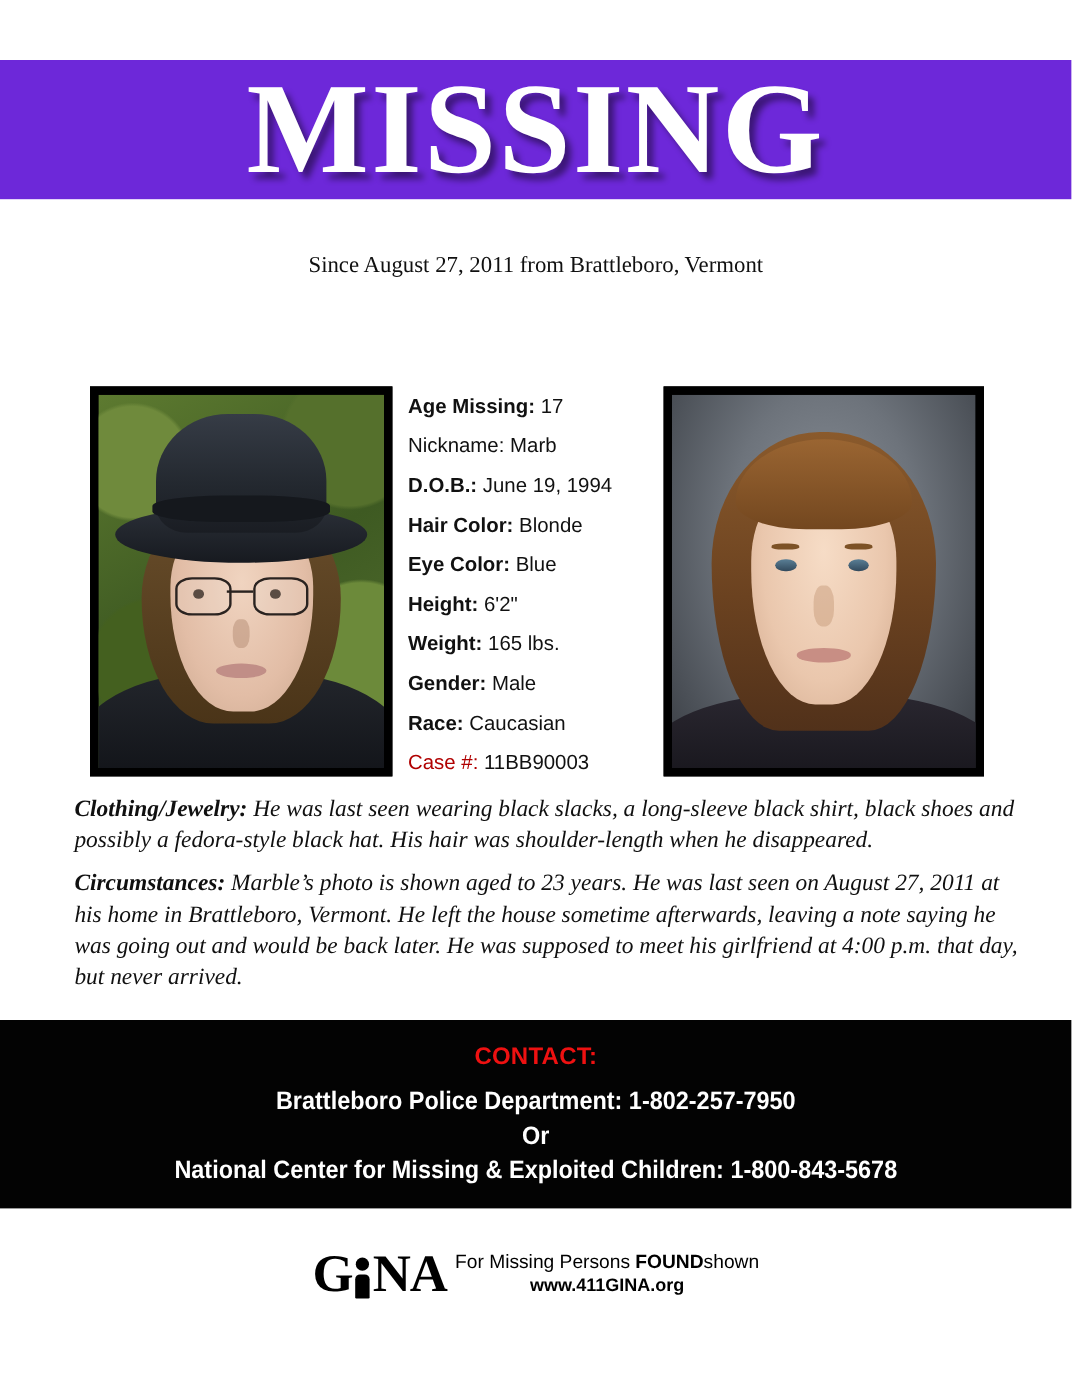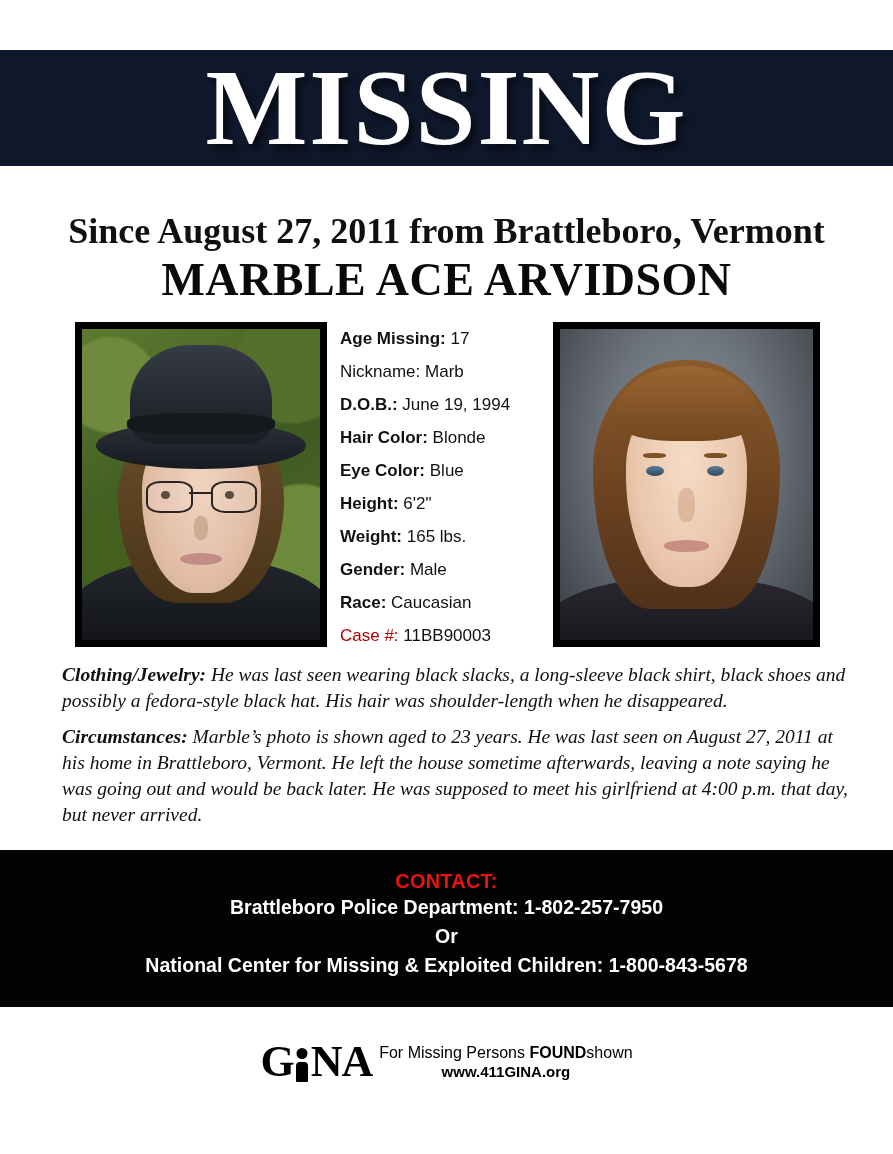--- a/index.html
+++ b/index.html
@@ -22,21 +22,21 @@
     position: relative;
   }
 
   
   .banner {
     position: absolute;
     top: 50px;
     left: 0;
     width: 893px;
     height: 116px;
-    background: #0f172a;
+    background: #6d28d9;
     overflow: hidden;
   }
   .banner-title {
     position: absolute;
     left: 0;
     right: 0;
     top: 50%;
     transform: translateY(-50%);
     text-align: center;
     font-family: "Liberation Serif", serif;
@@ -50,22 +50,22 @@
   }
 
   
   .subtitle {
     position: absolute;
     top: 212px;
     left: 0;
     width: 893px;
     text-align: center;
     font-family: "Liberation Serif", serif;
-    font-weight: bold;
-    font-size: 36px;
+    font-weight: normal;
+    font-size: 19px;
     line-height: 1.1;
     color: #101010;
     white-space: nowrap;
   }
   .person-name {
     position: absolute;
     top: 255px;
     left: 0;
     width: 893px;
     text-align: center;
@@ -261,20 +261,21 @@
     box-sizing: border-box;
     padding-top: 20px;
   }
   .contact-heading {
     text-align: center;
     font-family: "Liberation Sans", sans-serif;
     font-weight: bold;
     font-size: 20px;
     color: #ee1111;
     letter-spacing: 0.2px;
+    margin-bottom: 11px;
   }
   .contact-line {
     text-align: center;
     font-family: "Liberation Sans", sans-serif;
     font-weight: bold;
     font-size: 21px;
     color: #ffffff;
     line-height: 1.38;
     transform: scaleX(0.93);
   }
@@ -329,21 +330,20 @@
 </head>
 <body>
 
 <div class="poster">
 
   <div class="banner">
     <div class="banner-title">MISSING</div>
   </div>
 
   <div class="subtitle">Since August 27, 2011 from Brattleboro, Vermont</div>
-  <div class="person-name">MARBLE ACE ARVIDSON</div>
 
   <div class="media-row">
 
     <div class="photo-frame photo-left">
       <div class="photo-inner">
         <div class="bg-foliage"></div>
         <div class="l-shoulders"></div>
         <div class="l-hair"></div>
         <div class="l-face"></div>
         <div class="l-hat-brim"></div>

